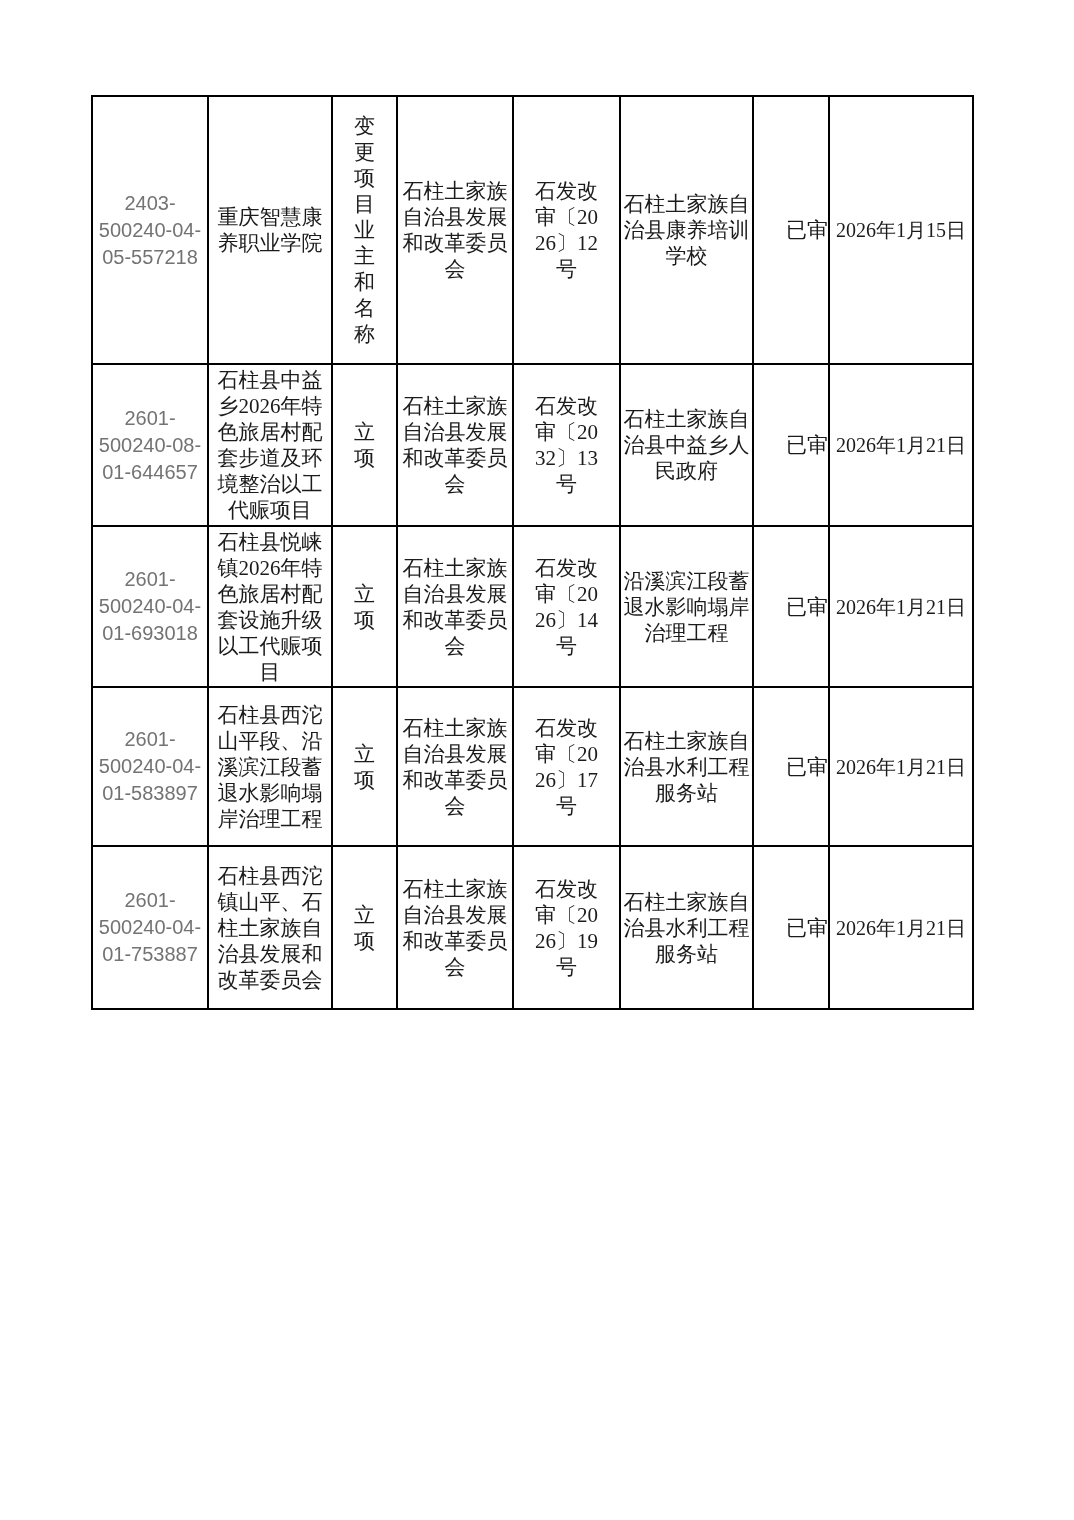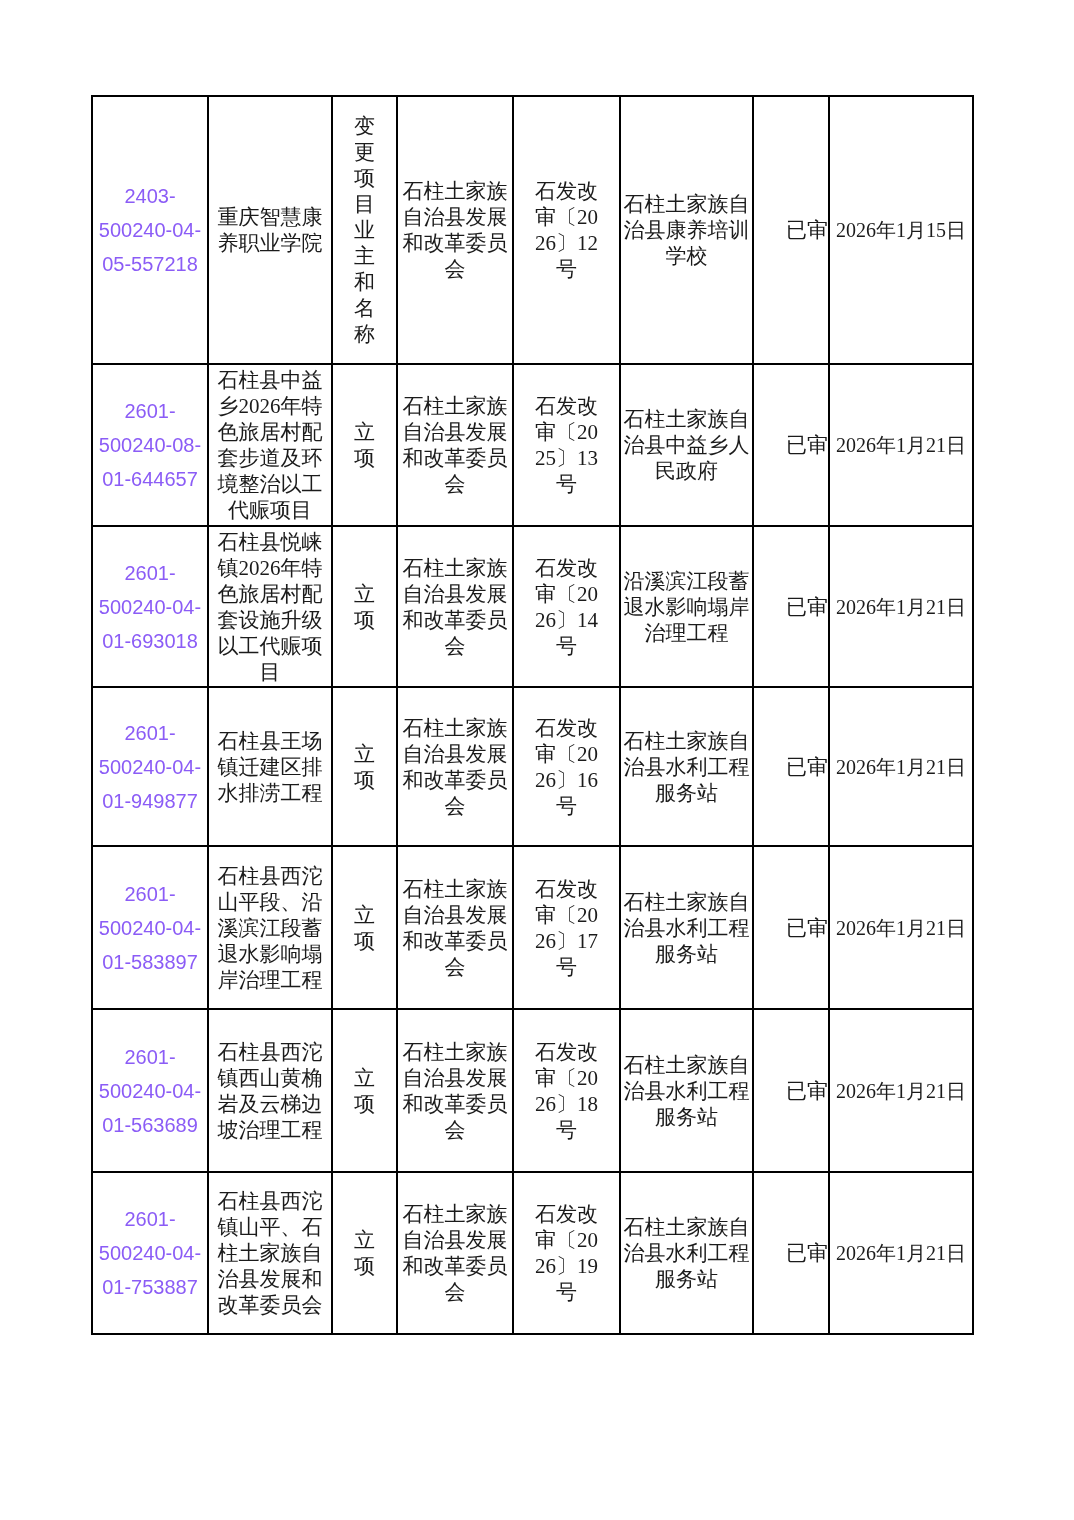--- a/index.html
+++ b/index.html
@@ -38,23 +38,23 @@
   tr:nth-child(2){height:162px}
   tr:nth-child(3){height:161px}
   tr:nth-child(4){height:159px}
   tr:nth-child(5){height:163px}
   tr:nth-child(6){height:163px}
   tr:nth-child(7){height:162px}
   tr:nth-child(8){height:158px}
   td.col-project_code {
     font-family:"Liberation Sans","DejaVu Sans",sans-serif;
     font-size:20px;
-    color:#8b5cf6;
+    color:#737373;
     word-break:normal;
-    line-height:34px;
+    line-height:27px;
   }
   td.col-approval_type { padding:16px; }
   td.col-document_number { padding:16px; }
   td.col-approval_date {
     white-space:nowrap;
     font-size:20px;
     word-break:normal;
     margin-top:16px;
   }
   td.col-status { white-space:nowrap;padding-left:32px; }
@@ -83,61 +83,41 @@
           <td class="col-document_number">石发改审〔2026〕12号</td>
           <td class="col-applicant">石柱土家族自治县康养培训学校</td>
           <td class="col-status">已审批</td>
           <td class="col-approval_date">2026年1月15日</td>
         </tr>
         <tr>
           <td class="col-project_code">2601-500240-08-01-644657</td>
           <td class="col-project_name">石柱县中益乡2026年特色旅居村配套步道及环境整治以工代赈项目</td>
           <td class="col-approval_type">立项</td>
           <td class="col-approval_agency">石柱土家族自治县发展和改革委员会</td>
-          <td class="col-document_number">石发改审〔2025〕13号</td>
+          <td class="col-document_number">石发改审〔2032〕13号</td>
           <td class="col-applicant">石柱土家族自治县中益乡人民政府</td>
           <td class="col-status">已审批</td>
           <td class="col-approval_date">2026年1月21日</td>
         </tr>
         <tr>
           <td class="col-project_code">2601-500240-04-01-693018</td>
           <td class="col-project_name">石柱县悦崃镇2026年特色旅居村配套设施升级以工代赈项目</td>
           <td class="col-approval_type">立项</td>
           <td class="col-approval_agency">石柱土家族自治县发展和改革委员会</td>
           <td class="col-document_number">石发改审〔2026〕14号</td>
           <td class="col-applicant">沿溪滨江段蓄退水影响塌岸治理工程</td>
           <td class="col-status">已审批</td>
           <td class="col-approval_date">2026年1月21日</td>
         </tr>
         <tr>
-          <td class="col-project_code">2601-500240-04-01-949877</td>
-          <td class="col-project_name">石柱县王场镇迁建区排水排涝工程</td>
-          <td class="col-approval_type">立项</td>
-          <td class="col-approval_agency">石柱土家族自治县发展和改革委员会</td>
-          <td class="col-document_number">石发改审〔2026〕16号</td>
-          <td class="col-applicant">石柱土家族自治县水利工程服务站</td>
-          <td class="col-status">已审批</td>
-          <td class="col-approval_date">2026年1月21日</td>
-        </tr>
-        <tr>
           <td class="col-project_code">2601-500240-04-01-583897</td>
           <td class="col-project_name">石柱县西沱山平段、沿溪滨江段蓄退水影响塌岸治理工程</td>
           <td class="col-approval_type">立项</td>
           <td class="col-approval_agency">石柱土家族自治县发展和改革委员会</td>
           <td class="col-document_number">石发改审〔2026〕17号</td>
-          <td class="col-applicant">石柱土家族自治县水利工程服务站</td>
-          <td class="col-status">已审批</td>
-          <td class="col-approval_date">2026年1月21日</td>
-        </tr>
-        <tr>
-          <td class="col-project_code">2601-500240-04-01-563689</td>
-          <td class="col-project_name">石柱县西沱镇西山黄桷岩及云梯边坡治理工程</td>
-          <td class="col-approval_type">立项</td>
-          <td class="col-approval_agency">石柱土家族自治县发展和改革委员会</td>
-          <td class="col-document_number">石发改审〔2026〕18号</td>
           <td class="col-applicant">石柱土家族自治县水利工程服务站</td>
           <td class="col-status">已审批</td>
           <td class="col-approval_date">2026年1月21日</td>
         </tr>
         <tr>
           <td class="col-project_code">2601-500240-04-01-753887</td>
           <td class="col-project_name">石柱县西沱镇山平、石柱土家族自治县发展和改革委员会</td>
           <td class="col-approval_type">立项</td>
           <td class="col-approval_agency">石柱土家族自治县发展和改革委员会</td>
           <td class="col-document_number">石发改审〔2026〕19号</td>

